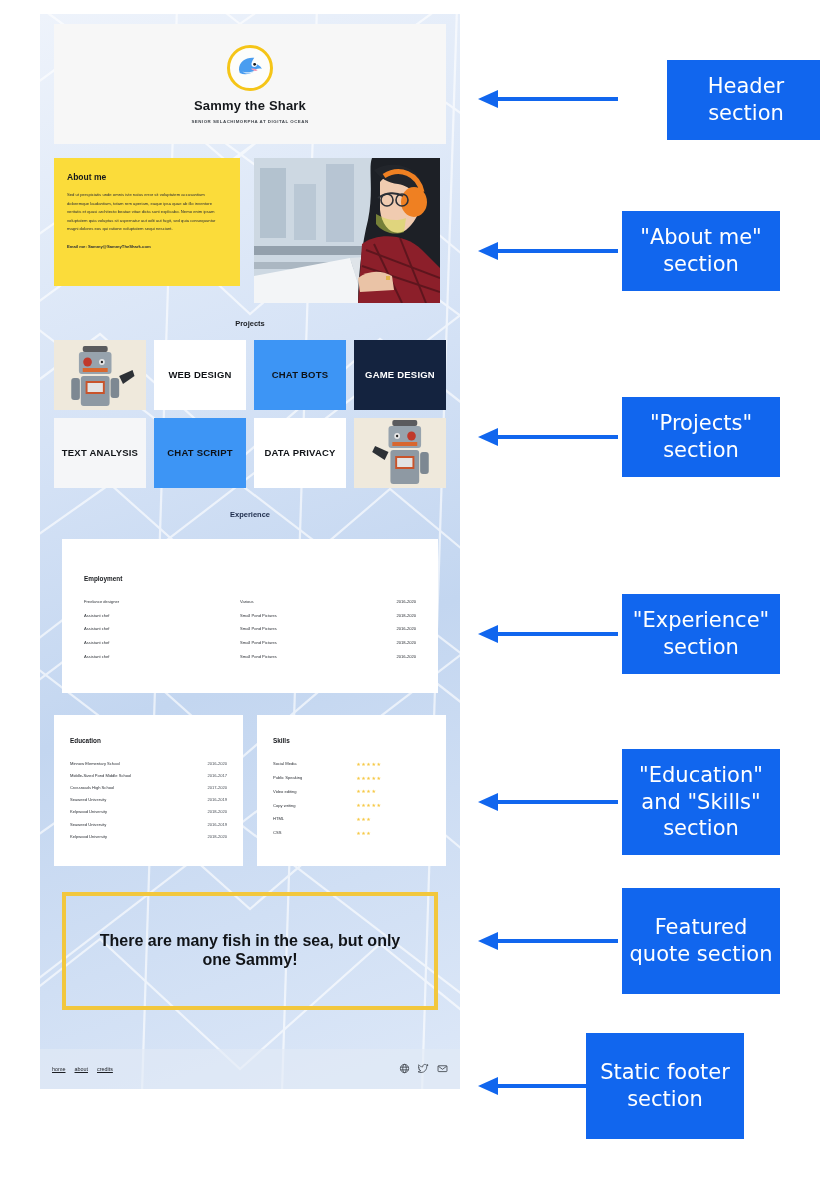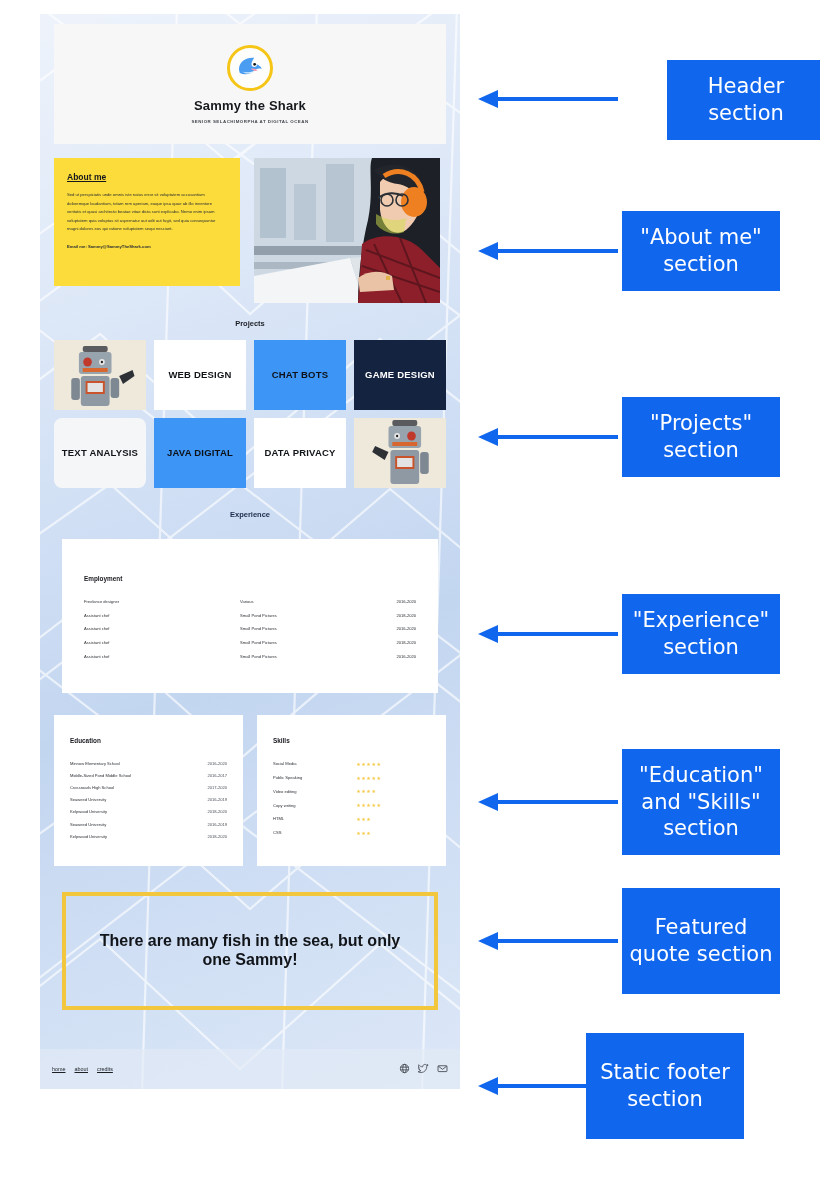--- a/index.html
+++ b/index.html
@@ -44,21 +44,21 @@
 
   
   .about-wrap {
     position: relative; margin: 14px 14px 0 14px;
     display: flex; gap: 14px; align-items: flex-start;
   }
   .about-card {
     background: #fbdc3a; width: 186px; min-height: 128px;
     padding: 14px 13px 12px 13px;
   }
-  .about-h { font-size: 8.5px; font-weight: bold; color: #16181c; margin-bottom: 9px; text-decoration: underline; }
+  .about-h { font-size: 8.5px; font-weight: bold; color: #16181c; margin-bottom: 9px; }
   .about-p { font-size: 4.2px; line-height: 2.05; color: #2a2d33; }
   .about-email { font-size: 4.2px; font-weight: bold; color: #2a2d33; margin-top: 10px; }
   .about-photo {
     width: 186px; height: 145px; position: relative; overflow: hidden;
     background: linear-gradient(180deg,#c9d4dd 0%,#aebac6 45%,#8e99a4 100%);
   }
 
   
   .sec-h { text-align: center; font-size: 7.5px; font-weight: bold;
            color: #1b1e23; margin: 16px 0 12px 0; position: relative; }
@@ -68,21 +68,21 @@
   .proj-grid {
     position: relative; margin: 0 14px; display: grid;
     grid-template-columns: repeat(4, 1fr); gap: 8px 8px;
   }
   .proj {
     height: 70px; display: flex; align-items: center; justify-content: center;
     text-align: center; font-size: 9.5px; font-weight: bold; line-height: 1.22;
     letter-spacing: .2px;
   }
   .proj.white { background: #ffffff; color: #111418; }
-  .proj.offwhite { background: #f5f6f8; color: #111418; border-radius: 8px; }
+  .proj.offwhite { background: #f5f6f8; color: #111418; }
   .proj.blue { background: #3d95f5; color: #0d1117; }
   .proj.navy { background: #14233f; color: #ffffff; }
   .proj.img {
     background: linear-gradient(180deg,#efe9dd 0%,#e6ded0 100%);
     position: relative; overflow: hidden;
   }
 
   
   .exp-card {
     position: relative; margin: 0 22px; background: #ffffff;
@@ -255,21 +255,21 @@
       <div class="proj blue">
         <span>CHAT BOTS</span>
       </div>
       <div class="proj navy">
         <span>GAME DESIGN</span>
       </div>
       <div class="proj offwhite">
         <span>TEXT ANALYSIS</span>
       </div>
       <div class="proj blue">
-        <span>JAVA DIGITAL</span>
+        <span>CHAT SCRIPT</span>
       </div>
       <div class="proj white">
         <span>DATA PRIVACY</span>
       </div>
 
       <div class="proj img">
         <svg width="100%" height="100%" viewBox="0 0 96 70" preserveAspectRatio="none">
           <rect width="96" height="70" fill="#efe9dc"></rect>
           <rect x="40" y="2" width="26" height="6" rx="2" fill="#5a5b5e"></rect>
           <rect x="36" y="8" width="34" height="22" rx="3" fill="#97a3ad"></rect>

